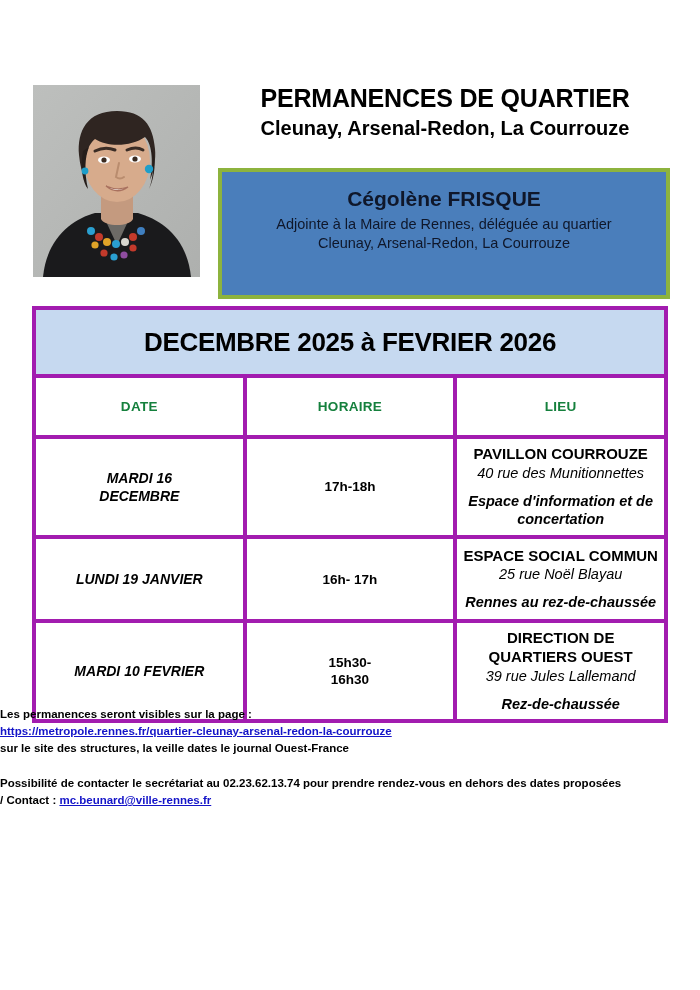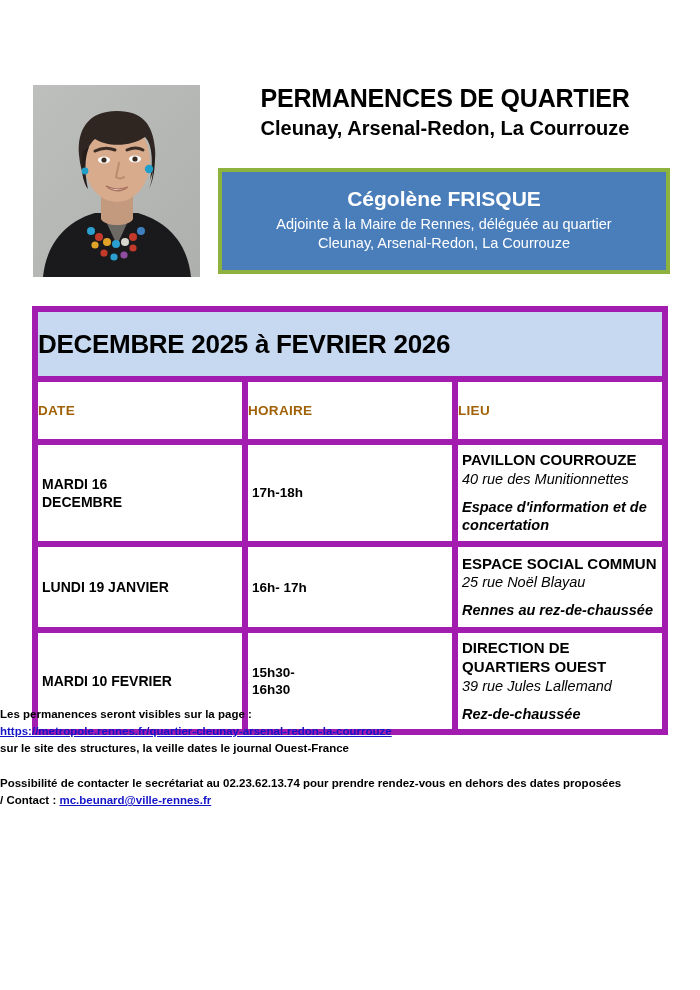--- a/index.html
+++ b/index.html
@@ -58,25 +58,25 @@
     line-height: 1.25;
     margin-top: 2px;
     white-space: nowrap;
   }
 
   .name-banner {
     position: absolute;
     left: 218px;
     top: 168px;
     width: 452px;
-    height: 106px;
+    height: 131px;
     box-sizing: border-box;
     background: #4a7ebb;
     border: 4px solid #8db33e;
-    color: #ffffff;
+    color: #0f172a;
     text-align: center;
     padding-top: 14px;
   }
   .banner-name {
     font-size: 21px;
     font-weight: bold;
     line-height: 1.2;
   }
   .banner-role {
     font-size: 14.5px;
@@ -87,52 +87,53 @@
   
   .schedule-table {
     position: absolute;
     left: 32px;
     top: 306px;
     width: 636px;
     border-collapse: collapse;
     table-layout: fixed;
   }
   .schedule-table td {
-    border: 6px solid #a21caf;
+    border: 4px solid #a21caf;
     vertical-align: middle;
-    text-align: left;
+    text-align: center;
     padding: 0;
   }
   .period-cell {
     background: #c6d9f0;
     height: 64px;
     font-size: 26px;
     font-weight: bold;
     letter-spacing: -0.3px;
   }
   .col-head {
     height: 57px;
     font-size: 13.5px;
     font-weight: bold;
-    color: #a16207;
+    color: #15803d;
     letter-spacing: 0.3px;
   }
   .c-date  { width: 186px; }
   .c-time  { width: 89px; }
   .c-place { width: 359px; }
 
   .data-row td { padding: 6px 4px; }
   .row-1 td { height: 71px; }
   .row-2 td { height: 68px; }
   .row-3 td { height: 76px; }
 
   .cell-date {
     font-size: 14px;
     font-weight: bold;
     line-height: 1.3;
+    font-style: italic;
   }
   .cell-time {
     font-size: 13.5px;
     font-weight: bold;
     line-height: 1.3;
   }
   .place-name {
     font-size: 15px;
     font-weight: bold;
     line-height: 1.25;

